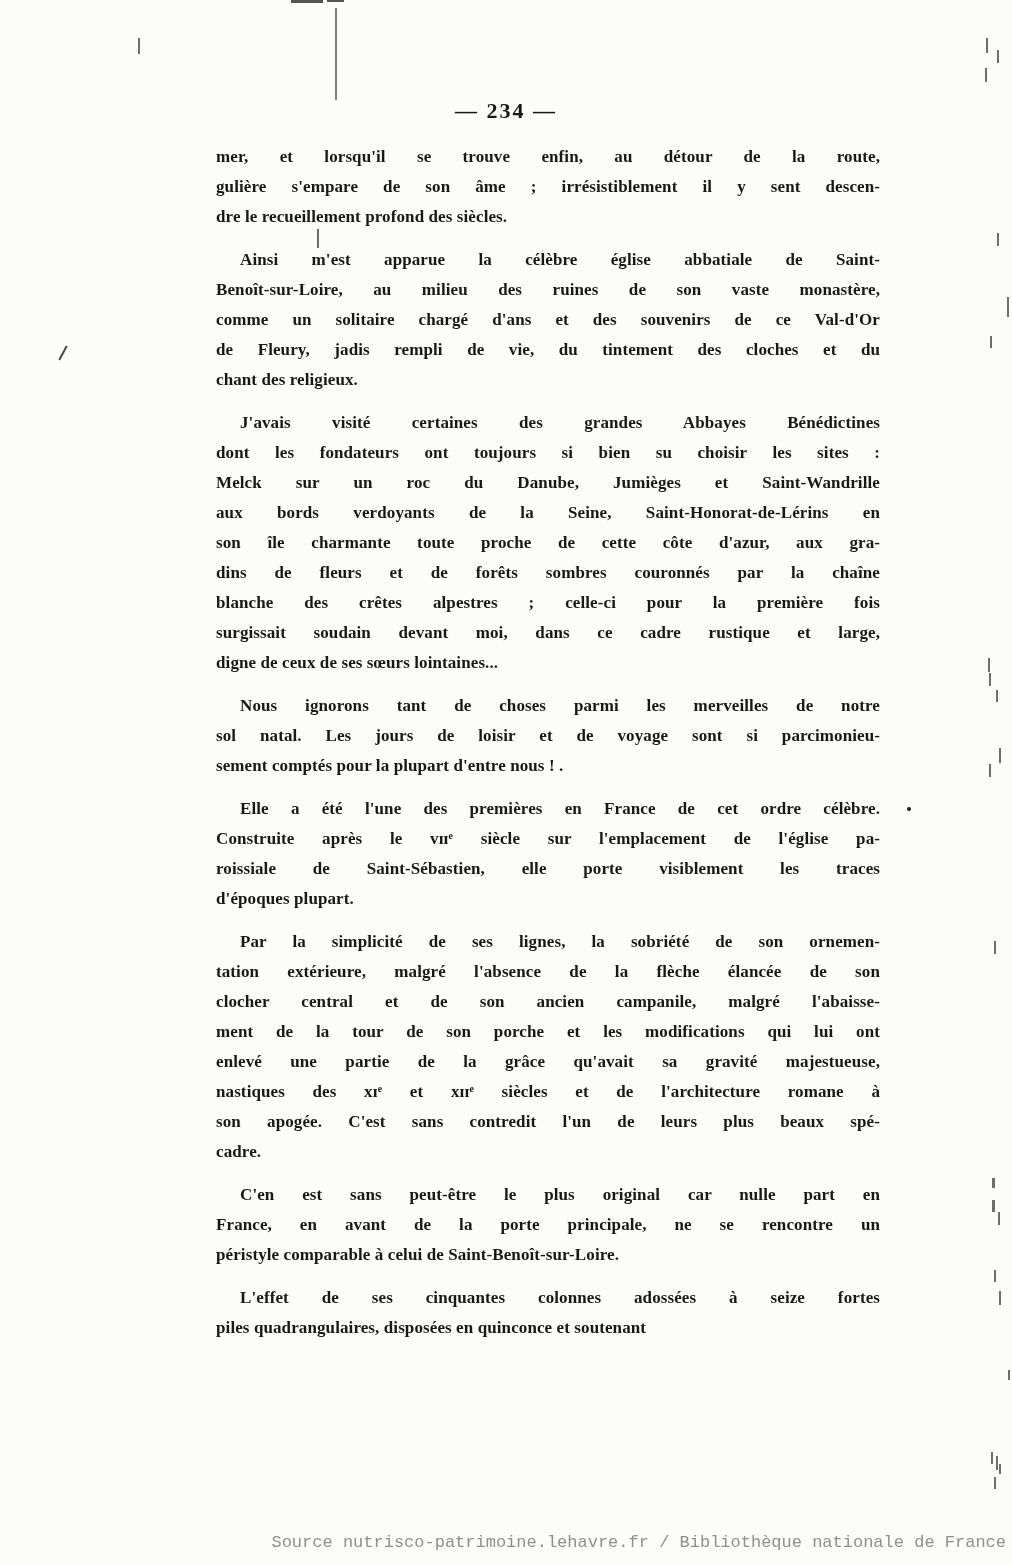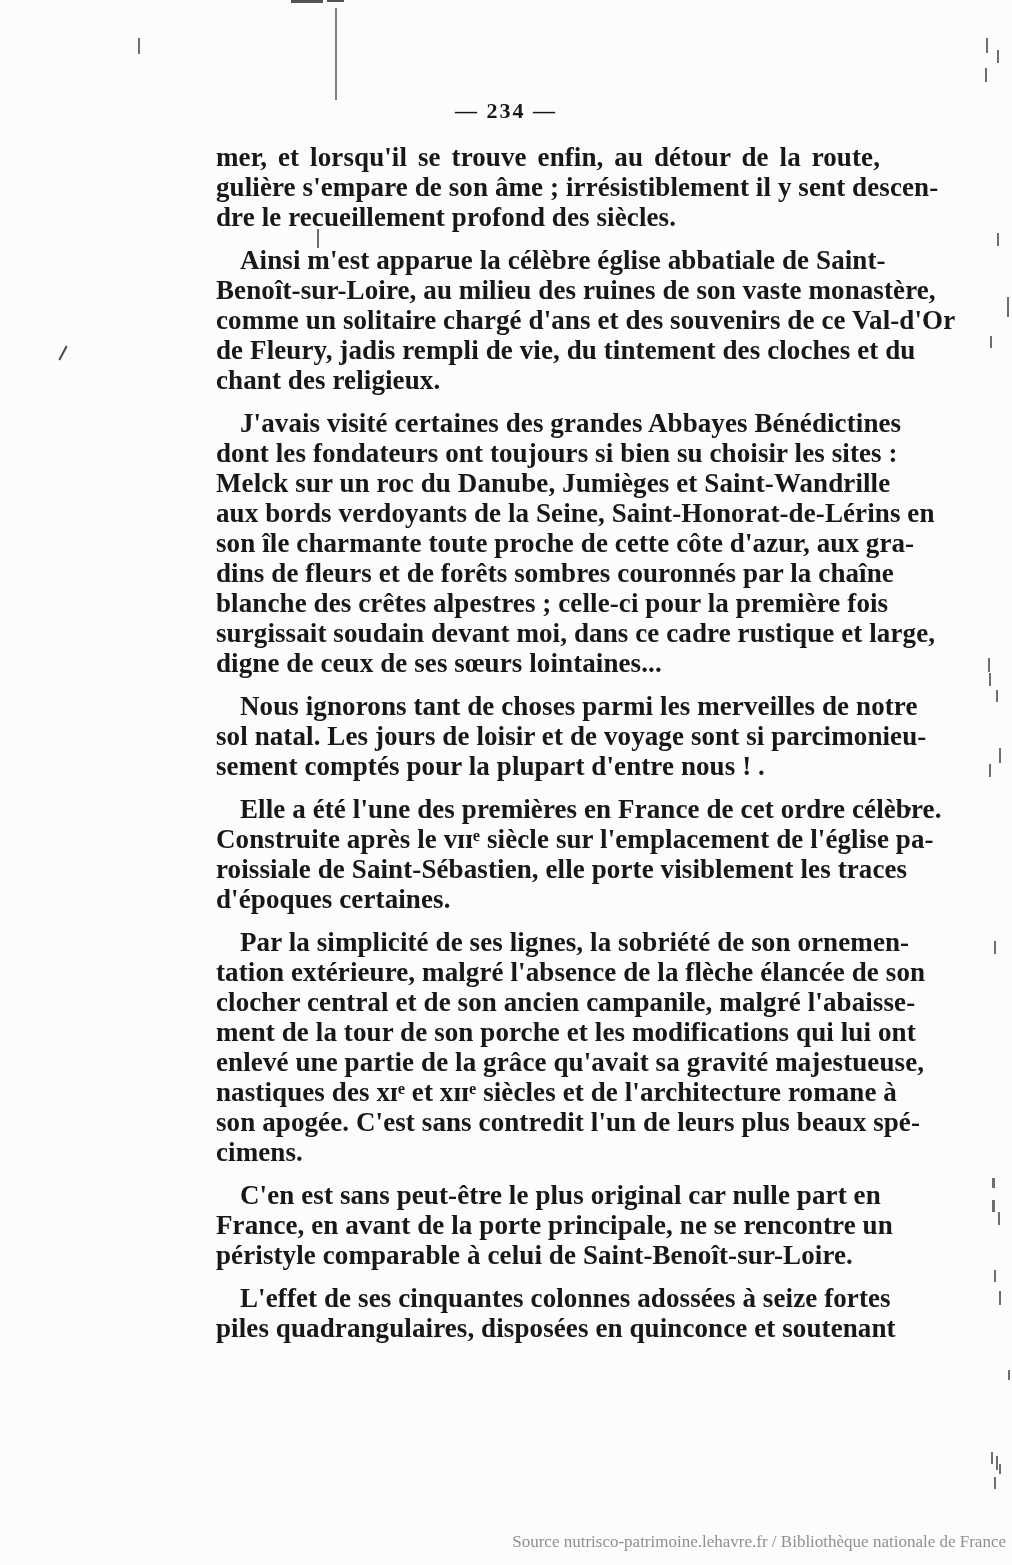--- a/index.html
+++ b/index.html
@@ -12,36 +12,36 @@
   }
   .page-number{
     position:absolute;top:98px;left:0;width:100%;
     text-align:center;
     font-size:22px;font-weight:bold;color:#181818;
     letter-spacing:2px;
   }
   .text-block{
     position:absolute;left:216px;top:142px;width:664px;
     color:#181818;
-    font-size:27px;font-weight:bold;
+    font-size:17px;font-weight:bold;
   }
   .para{margin-top:13px;}
   .para:first-child{margin-top:0;}
   .line{
     line-height:30px;
     white-space:nowrap;
     text-align:justify;
     text-align-last:justify;
     letter-spacing:0.1px;
   }
   .line.last{text-align-last:left;}
   .para.indent .line.first{text-indent:24px;}
   .footer{
     position:absolute;right:6px;bottom:13px;
-    font-family:Liberation Serif, serif;
+    font-family:Liberation Mono, monospace;
     font-size:17px;color:#8f8f8f;
   }
   .artifact{position:absolute;background:#6e6e6e;}
   .artifact.fold{background:#808080;}
   .artifact.dash{background:#555;}
   .artifact.dot{background:#1d1d1d;border-radius:50%;}
   .artifact.slash{transform:rotate(28deg);background:#4a4a4a;}
 </style>
 </head>
 <body>
@@ -75,31 +75,31 @@
       </div>
       <div class="para indent">
         <div class="line first">Nous ignorons tant de choses parmi les merveilles de notre</div>
         <div class="line">sol natal. Les jours de loisir et de voyage sont si parcimonieu-</div>
         <div class="line last">sement comptés pour la plupart d'entre nous ! .</div>
       </div>
       <div class="para indent">
         <div class="line first">Elle a été l'une des premières en France de cet ordre célèbre.</div>
         <div class="line">Construite après le ᴠɪɪᵉ siècle sur l'emplacement de l'église pa-</div>
         <div class="line">roissiale de Saint-Sébastien, elle porte visiblement les traces</div>
-        <div class="line last">d'époques certaines.</div>
+        <div class="line last">d'époques plupart.</div>
       </div>
       <div class="para indent">
         <div class="line first">Par la simplicité de ses lignes, la sobriété de son ornemen-</div>
         <div class="line">tation extérieure, malgré l'absence de la flèche élancée de son</div>
         <div class="line">clocher central et de son ancien campanile, malgré l'abaisse-</div>
         <div class="line">ment de la tour de son porche et les modifications qui lui ont</div>
         <div class="line">enlevé une partie de la grâce qu'avait sa gravité majestueuse,</div>
         <div class="line">nastiques des xɪᵉ et xɪɪᵉ siècles et de l'architecture romane à</div>
         <div class="line">son apogée. C'est sans contredit l'un de leurs plus beaux spé-</div>
-        <div class="line last">cimens.</div>
+        <div class="line last">cadre.</div>
       </div>
       <div class="para indent">
         <div class="line first">C'en est sans peut-être le plus original car nulle part en</div>
         <div class="line">France, en avant de la porte principale, ne se rencontre un</div>
         <div class="line last">péristyle comparable à celui de Saint-Benoît-sur-Loire.</div>
       </div>
       <div class="para indent">
         <div class="line first">L'effet de ses cinquantes colonnes adossées à seize fortes</div>
         <div class="line last">piles quadrangulaires, disposées en quinconce et soutenant</div>
       </div>

